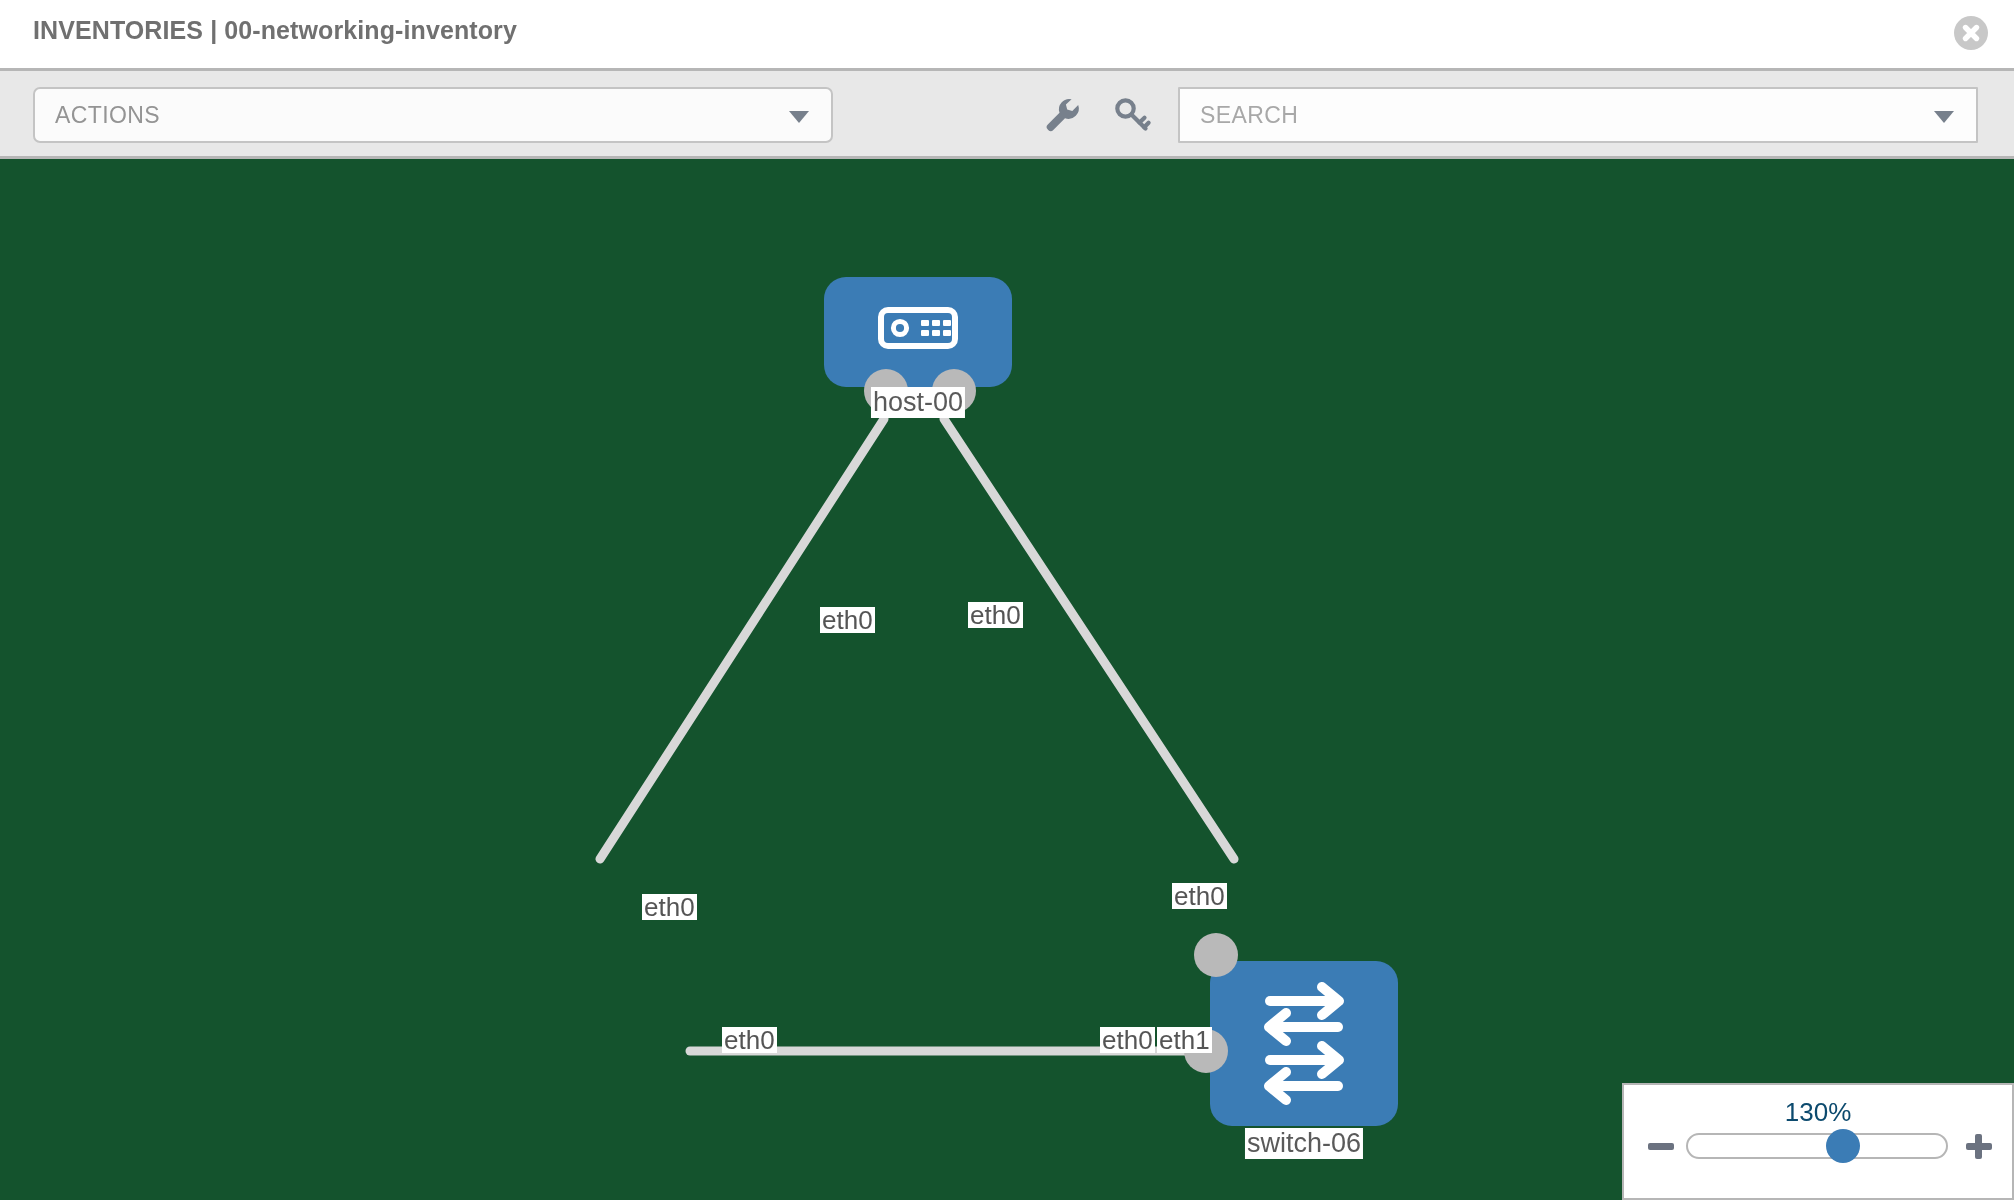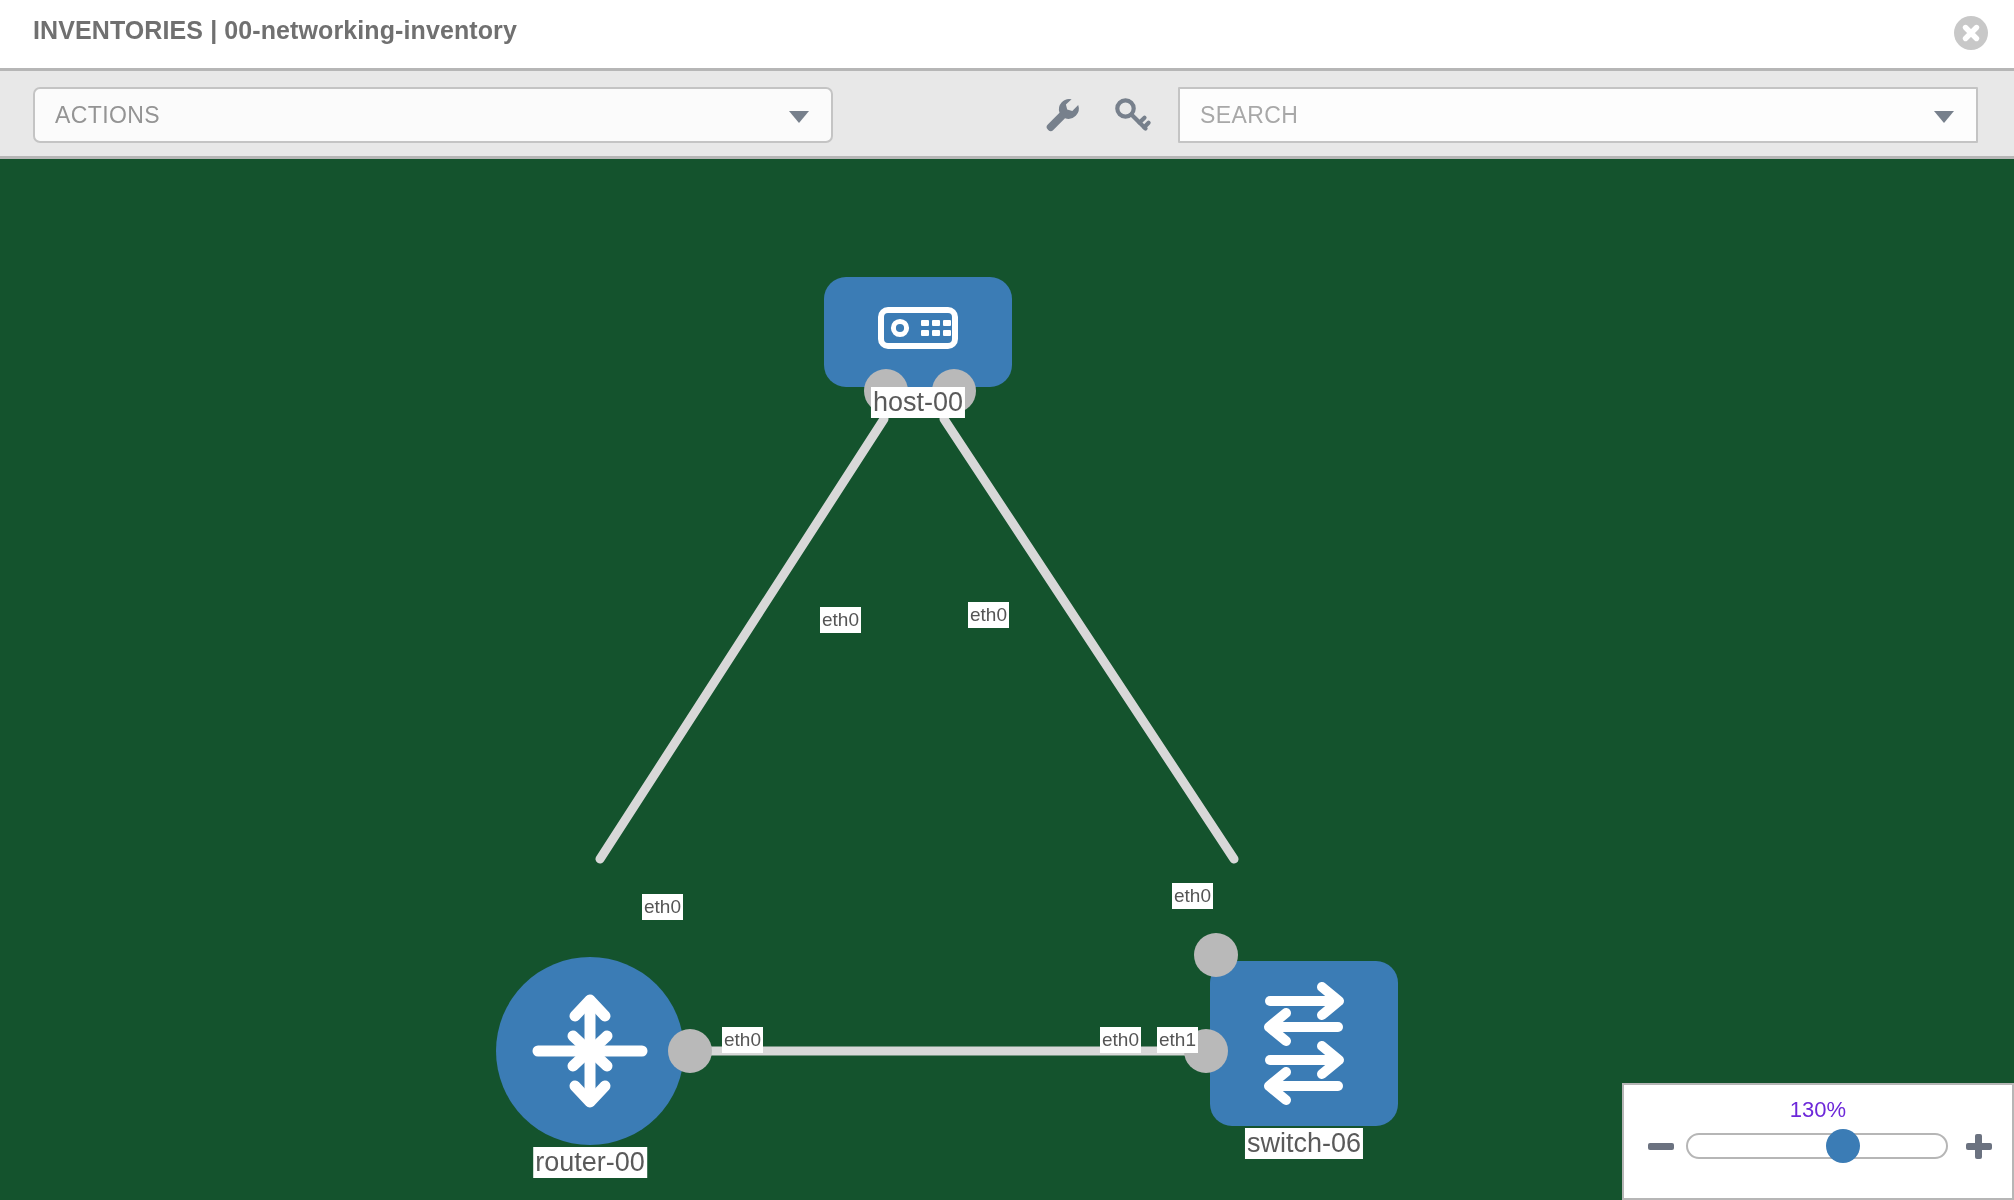--- a/index.html
+++ b/index.html
@@ -181,21 +181,21 @@
   .port {
     position: absolute;
     width: 44px;
     height: 44px;
     border-radius: 50%;
     background: #b9b9b9;
   }
 
   .iface-label {
     position: absolute;
-    font-size: 19px;
+    font-size: 26px;
     color: #555555;
     background: #ffffff;
     white-space: nowrap;
     padding: 0 2px;
     line-height: 26px;
   }
 
   
   .zoom-panel {
     position: absolute;
@@ -206,22 +206,22 @@
     background: #ffffff;
     border: 2px solid #b6b6b6;
     box-sizing: border-box;
   }
   .zoom-value {
     position: absolute;
     left: 0;
     top: 12px;
     width: 100%;
     text-align: center;
-    font-size: 22px;
-    color: #6d28d9;
+    font-size: 26px;
+    color: #0c4a6e;
   }
   .zoom-minus, .zoom-plus {
     position: absolute;
     top: 46px;
     width: 30px;
     height: 30px;
     cursor: pointer;
   }
   .zoom-minus { left: 22px; }
   .zoom-plus  { right: 18px; }
@@ -341,42 +341,20 @@
         </svg>
       </div>
       <div class="port" style="left:40px; top:92px;"></div>
       <div class="port" style="left:108px; top:92px;"></div>
       <div class="node-label" style="top:110px;">host-00</div>
     </div>
 
     <div class="iface-label" style="left:820px; top:448px;">eth0</div>
     <div class="iface-label" style="left:968px; top:443px;">eth0</div>
 
-    <div class="node node-router" style="left:496px; top:798px; width:188px; height:188px;">
-      <div class="node-shape">
-        <svg width="188" height="188" viewBox="0 0 188 188" aria-hidden="true">
-          <g stroke="#ffffff" stroke-width="11" fill="none" stroke-linecap="round" stroke-linejoin="round">
-
-            <path d="M94 94 V 44"></path>
-            <path d="M79 59 L94 43 L109 59"></path>
-
-            <path d="M94 94 V 144"></path>
-            <path d="M79 129 L94 145 L109 129"></path>
-
-            <path d="M42 94 H 92"></path>
-            <path d="M77 79 L93 94 L77 109"></path>
-
-            <path d="M146 94 H 96"></path>
-            <path d="M111 79 L95 94 L111 109"></path>
-          </g>
-        </svg>
-      </div>
-      <div class="port" style="left:172px; top:72px;"></div>
-      <div class="node-label" style="top:190px;">router-00</div>
-    </div>
 
     <div class="iface-label" style="left:642px; top:735px;">eth0</div>
     <div class="iface-label" style="left:722px; top:868px;">eth0</div>
 
     <div class="node node-switch" style="left:1210px; top:802px; width:188px; height:165px;">
       <div class="node-shape">
         <svg width="188" height="165" viewBox="0 0 188 165" aria-hidden="true">
           <g stroke="#ffffff" stroke-width="10" fill="none" stroke-linecap="round" stroke-linejoin="round">
 
             <path d="M60 40 H 128"></path>

